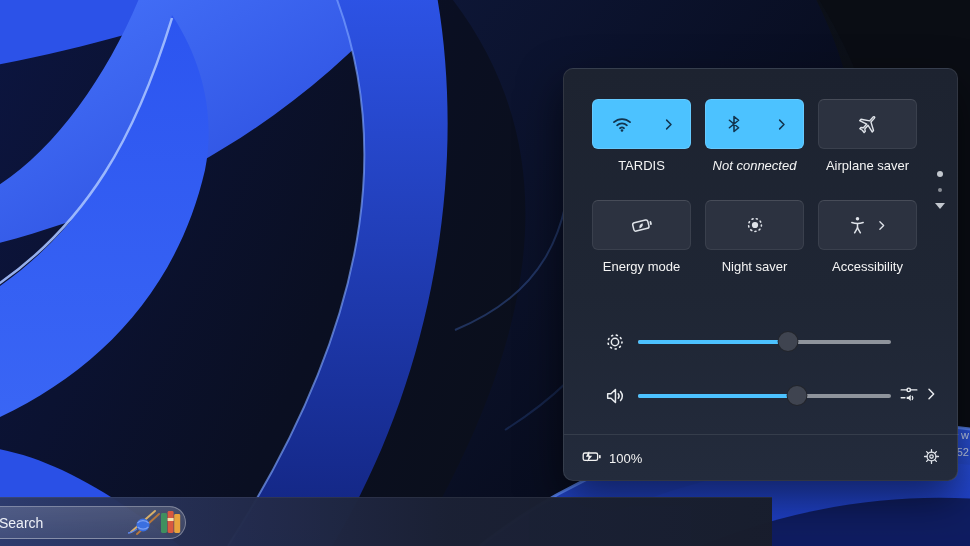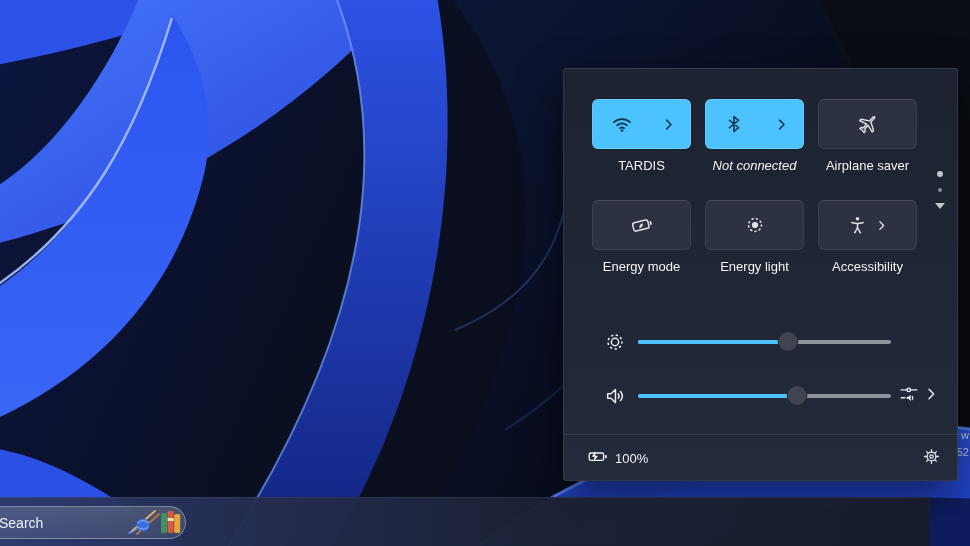--- a/index.html
+++ b/index.html
@@ -7,21 +7,21 @@
           font-family:"Liberation Sans",sans-serif;background:#0b0f1a;}
   #wallpaper{position:absolute;left:0;top:0;width:970px;height:546px;}
 
   
   .watermark{position:absolute;right:1px;text-align:right;font-size:11px;
              color:rgba(225,233,242,.85);line-height:12px;}
 
   
   .qs-panel{position:absolute;left:563px;top:68px;width:395px;height:413px;box-sizing:border-box;
             background:linear-gradient(180deg,#1d2330 0%,#1f2634 55%,#232b3c 100%);
-            border:1px solid rgba(255,255,255,.09);border-radius:3px;
+            border:1px solid rgba(255,255,255,.09);border-radius:10px;
             box-shadow:0 18px 44px rgba(0,0,0,.55);}
   .tile{position:absolute;width:99px;height:50px;border-radius:6px;box-sizing:border-box;
         display:flex;align-items:center;justify-content:center;cursor:default;}
   .tile.inactive{background:#2c3240;border:1px solid rgba(255,255,255,.07);
                  border-top-color:rgba(255,255,255,.13);}
   .tile.active{background:#4cc2ff;border:1px solid rgba(255,255,255,.14);}
   .tile.split{justify-content:space-between;padding:0 14px 0 18px;}
   .tile svg{display:block;}
   .tile-label{position:absolute;width:113px;text-align:center;font-size:13px;color:#f4f4f4;
               white-space:nowrap;}
@@ -33,26 +33,26 @@
                    border-top:6px solid #c2c7ce;}
   .slider-row{position:absolute;left:0;width:395px;height:22px;}
   .slider-row .row-icon{position:absolute;left:40px;top:0;}
   .track{position:absolute;left:74px;width:253px;top:9px;height:4px;border-radius:2px;background:#8f949c;}
   .track .fill{position:absolute;left:0;top:0;height:4px;border-radius:2px;background:#4cc2ff;}
   .track .thumb{position:absolute;top:-9px;width:21px;height:21px;border-radius:50%;
                 background:#3f4450;border:1px solid rgba(0,0,0,.45);transform:translateX(-50%);box-sizing:border-box;}
   .vol-extra{position:absolute;left:334px;top:-2px;display:flex;align-items:center;gap:3px;}
   .qs-footer{position:absolute;left:0;top:365px;width:395px;height:47px;
              border-top:1px solid rgba(255,255,255,.09);display:flex;align-items:center;box-sizing:border-box;
-             padding:0 18px 0 23px;}
+             padding:0 18px 0 17px;}
   .battery-chip{display:flex;align-items:center;gap:7px;color:#f2f2f2;font-size:13px;}
   .gear-btn{margin-left:auto;display:flex;align-items:center;}
 
   
-  .taskbar{position:absolute;left:0;top:497px;width:930px;height:49px;
+  .taskbar{position:absolute;left:0;top:497px;width:772px;height:49px;
            background:linear-gradient(90deg,rgba(45,58,106,.97) 0%,rgba(37,46,82,.97) 25%,
                        rgba(27,33,52,.98) 58%,rgba(24,29,44,.99) 100%);
            border-top:1px solid rgba(255,255,255,.06);box-sizing:border-box;}
   .search-pill{position:absolute;left:-26px;top:8px;width:212px;height:33px;border-radius:17px;
                background:linear-gradient(180deg,rgba(255,255,255,.17),rgba(255,255,255,.10));
                border:1px solid rgba(255,255,255,.32);display:flex;align-items:center;
                padding-left:24px;box-sizing:border-box;color:#eef1f8;font-size:14px;}
   .search-deco{margin-left:auto;margin-right:4px;}
 </style>
 </head>
@@ -185,21 +185,21 @@
         </svg>
         </span>
       <span>
         <svg width="13" height="13" viewBox="0 0 24 24" fill="none" stroke="#dfe3e9" stroke-width="2.4" stroke-linecap="round" stroke-linejoin="round">
           <path d="M9 5l7 7-7 7"></path>
           </svg>
         </span>
     </div>
 
     <div class="tile-label" style="left:21px;top:190px;">Energy mode</div>
-    <div class="tile-label" style="left:134px;top:190px;">Energy light</div>
+    <div class="tile-label" style="left:134px;top:190px;">Night saver</div>
     <div class="tile-label" style="left:247px;top:190px;">Accessibility</div>
 
     <div class="pagination">
       <div class="dot1"></div>
       <div class="dot2"></div>
       <div class="tri"></div>
     </div>
 
     <div class="slider-row" style="top:262px;">
       <span class="row-icon">

